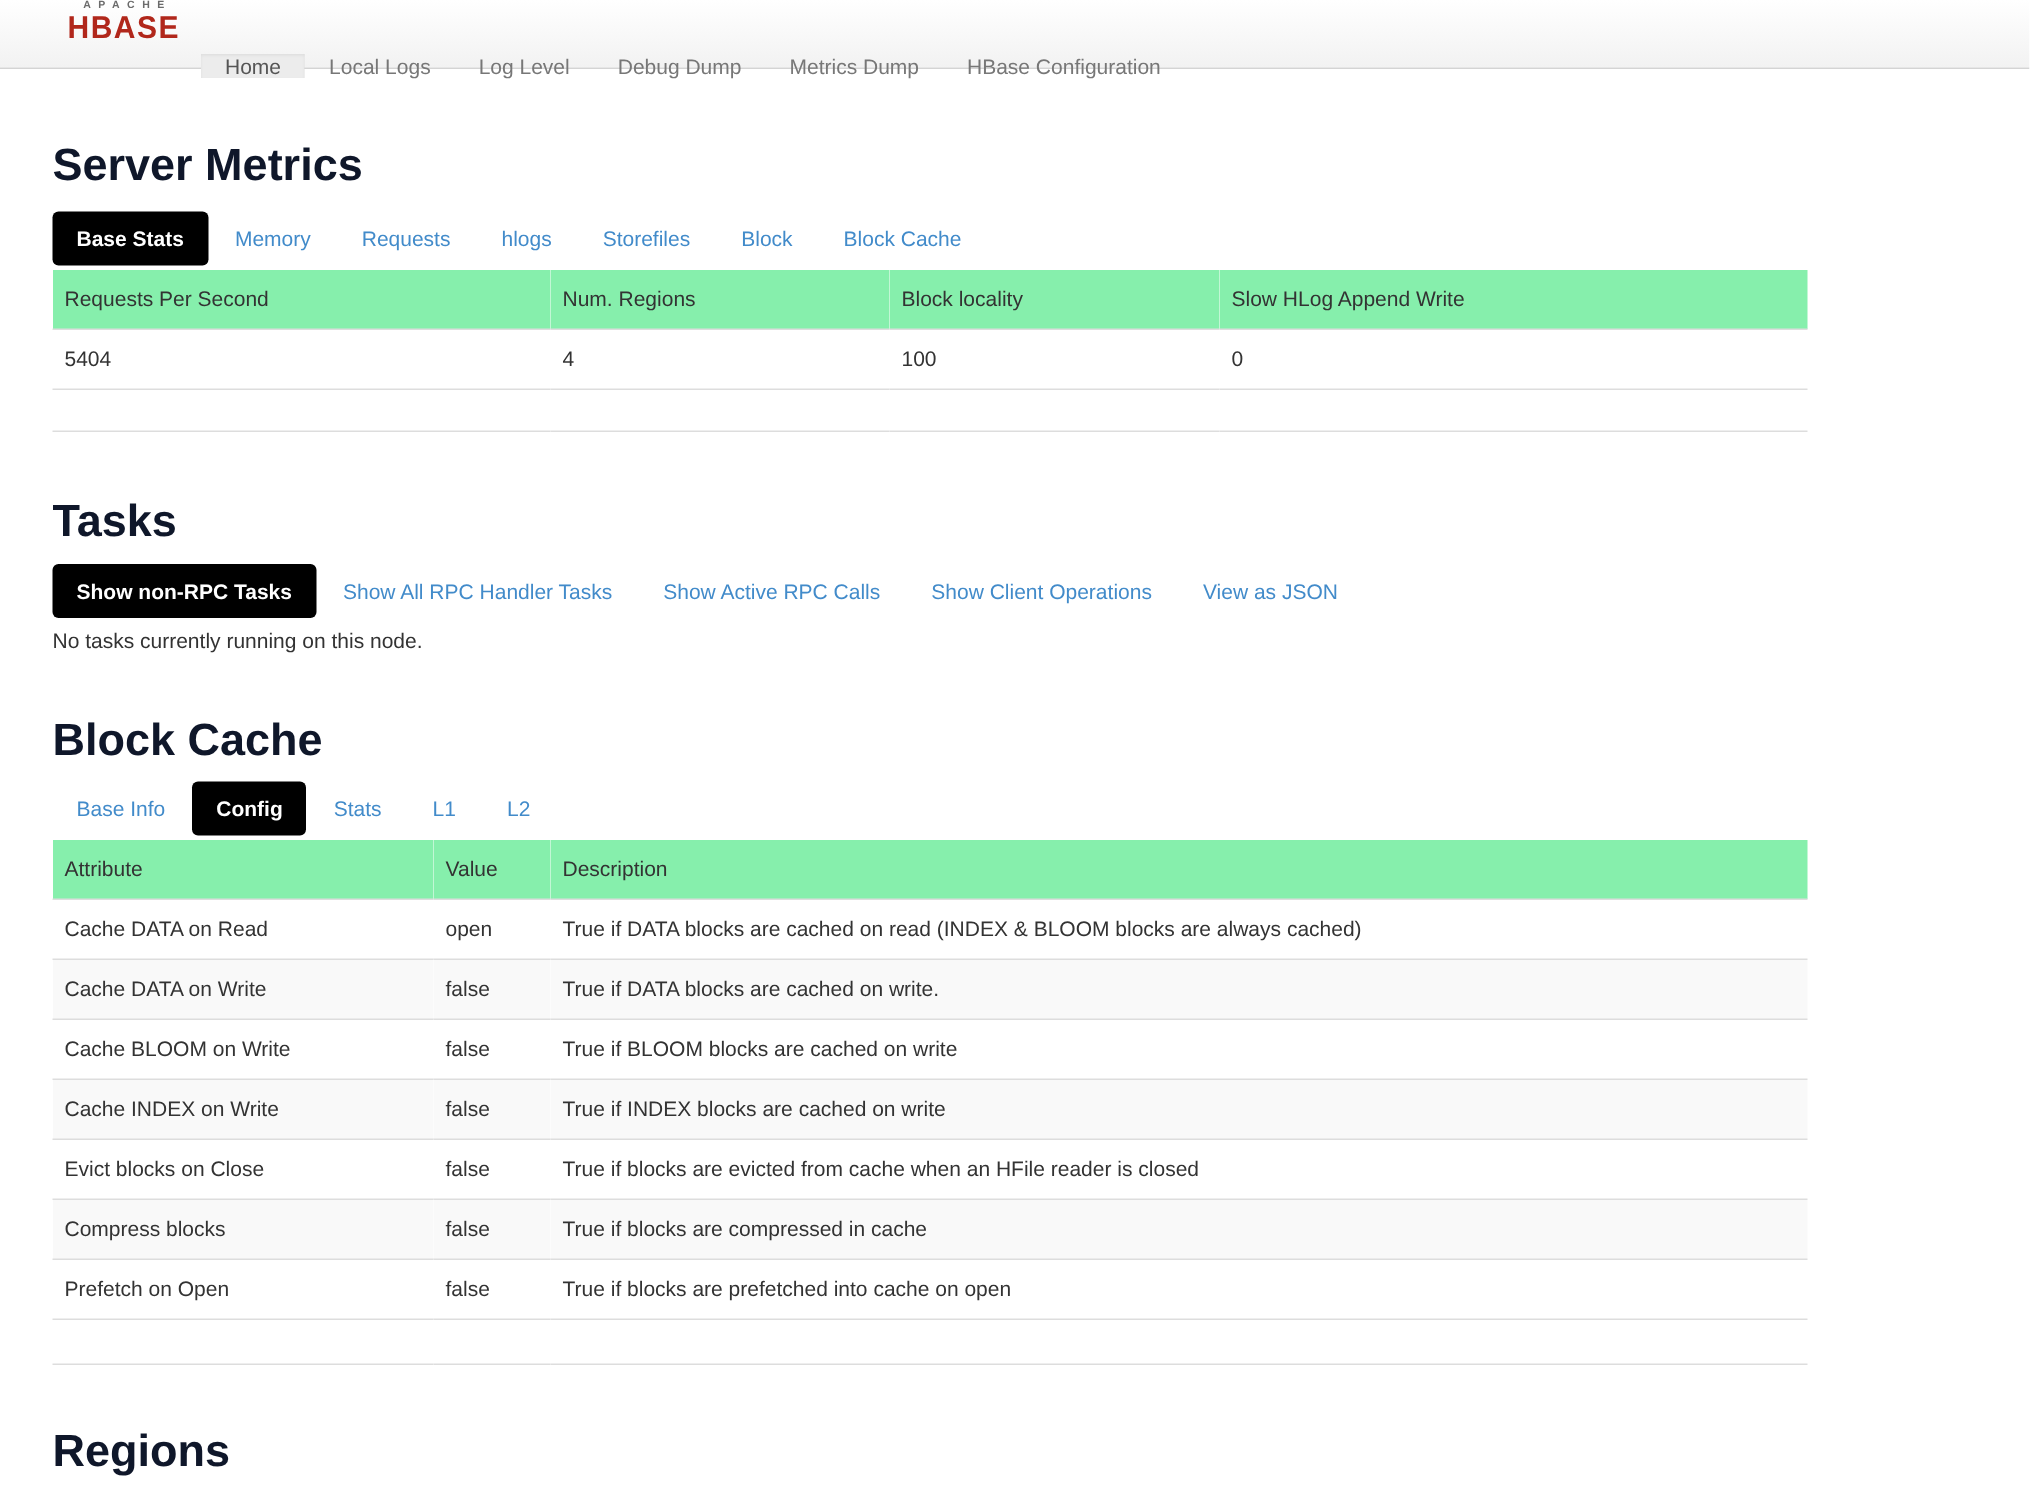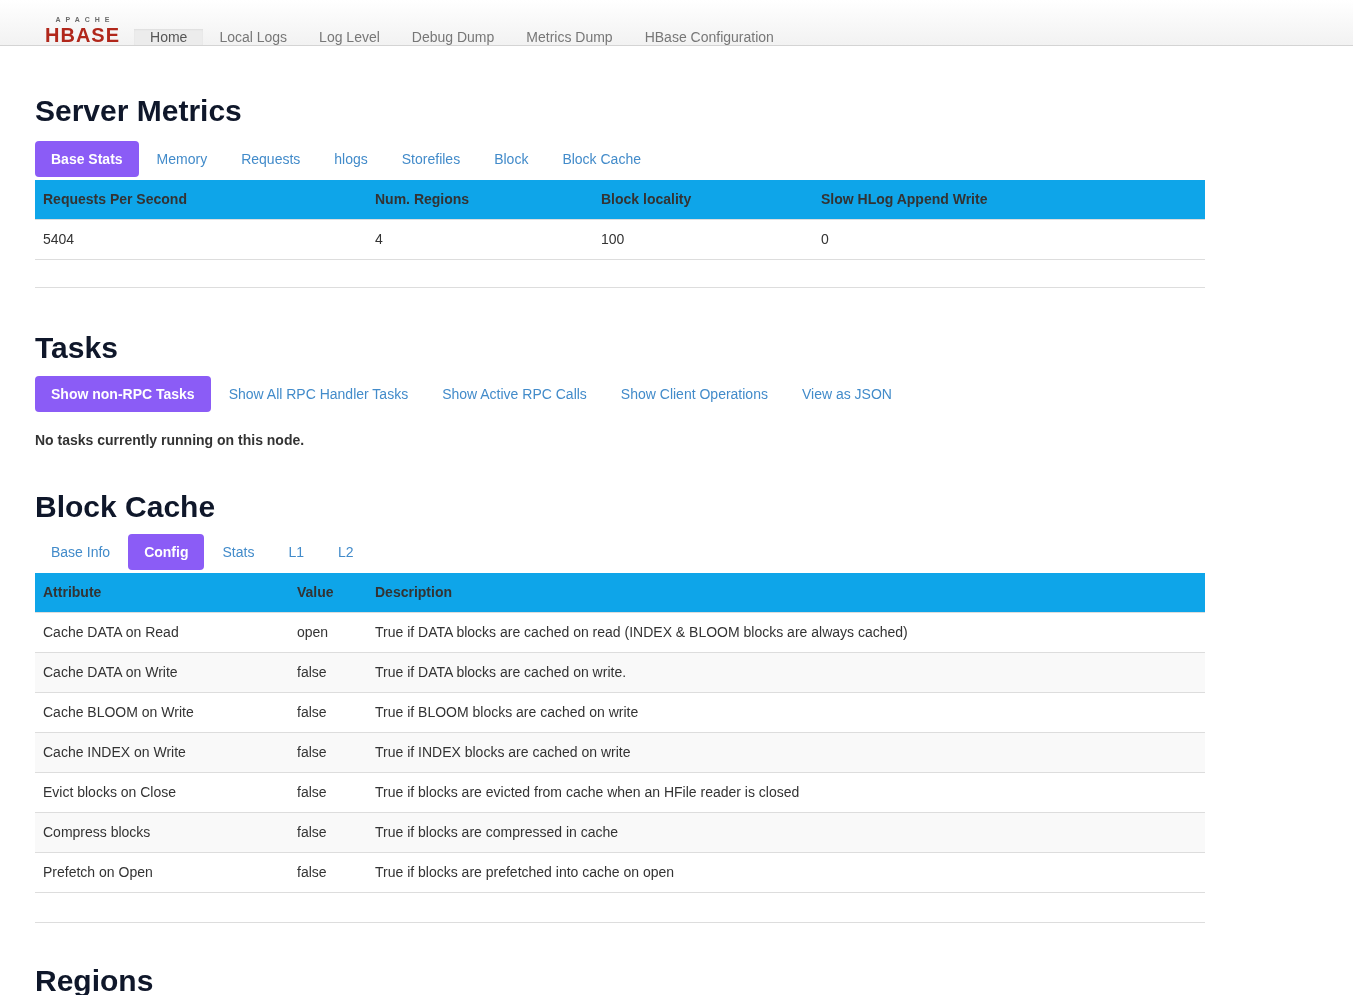--- a/index.html
+++ b/index.html
@@ -11,21 +11,21 @@
     font-size: 14px;
     color: #333;
   }
 
   
   .navbar {
     height: 46px;
     background: linear-gradient(to bottom, #ffffff, #f2f2f2);
     border-bottom: 1px solid #d4d4d4;
     display: flex;
-    align-items: flex-end;
+    align-items: flex-start;
   }
   .brand {
     margin-left: 45px;
     padding: 0 14px 0 0;
     display: flex;
     flex-direction: column;
     justify-content: center;
     align-items: center;
     line-height: 1;
   }
@@ -85,58 +85,58 @@
     padding: 9px 16px;
     line-height: 18px;
     font-size: 14px;
     color: #428bca;
     border-radius: 4px;
     cursor: pointer;
     white-space: nowrap;
     text-decoration: none;
   }
   .pill.active {
-    background: #8b5cf6;
+    background: #000000;
     color: #ffffff;
     font-weight: bold;
   }
 
   
   table.data {
     width: 100%;
     border-collapse: collapse;
     margin-top: 3px;
     table-layout: fixed;
   }
   table.data th, table.data td {
     text-align: left;
     padding: 10px 8px;
     line-height: 19px;
     border-bottom: 1px solid #ddd;
     overflow: hidden;
     white-space: nowrap;
   }
   table.data thead th {
-    background: #0ea5e9;
-    font-weight: bold;
+    background: #86efac;
+    font-weight: normal;
     color: #333;
   }
   table.data tbody tr:nth-child(even) td { background: #f9f9f9; }
   table.data tbody tr.spacer td {
     background: #ffffff !important;
     padding: 0;
     height: 28px;
   }
   #server-metrics col.c1 { width: 332px; }
   #server-metrics col.c2 { width: 226px; }
   #server-metrics col.c3 { width: 220px; }
   #block-cache col.c1 { width: 254px; }
   #block-cache col.c2 { width: 78px; }
 
-  .empty-message { margin-top: 19px; line-height: 18px; color: #333; font-weight: bold; }
+  .empty-message { margin-top: 6px; line-height: 18px; color: #333; }
   #tasks .pills { margin-top: 11px; }
   #block-cache .pills { margin-top: 10px; }
 </style>
 </head>
 <body>
 
 <div class="navbar">
   <div class="brand">
     <span class="brand-top">APACHE</span>
     <span class="brand-main">HBASE</span>

